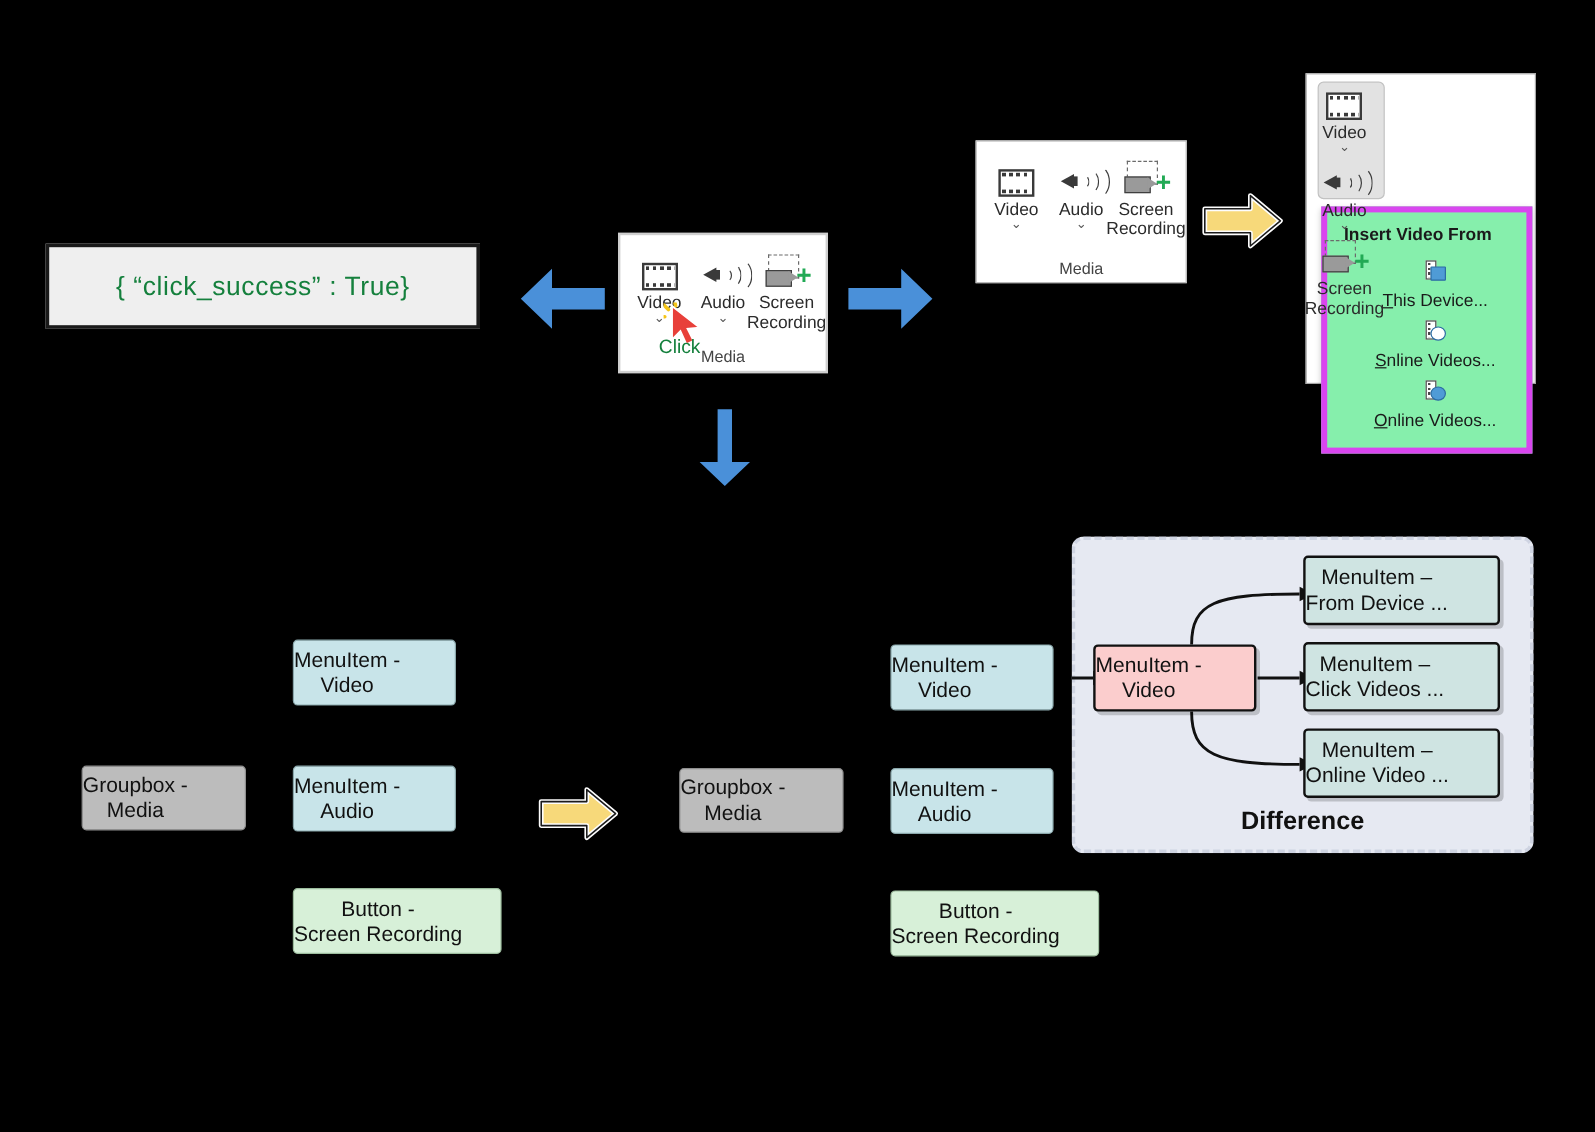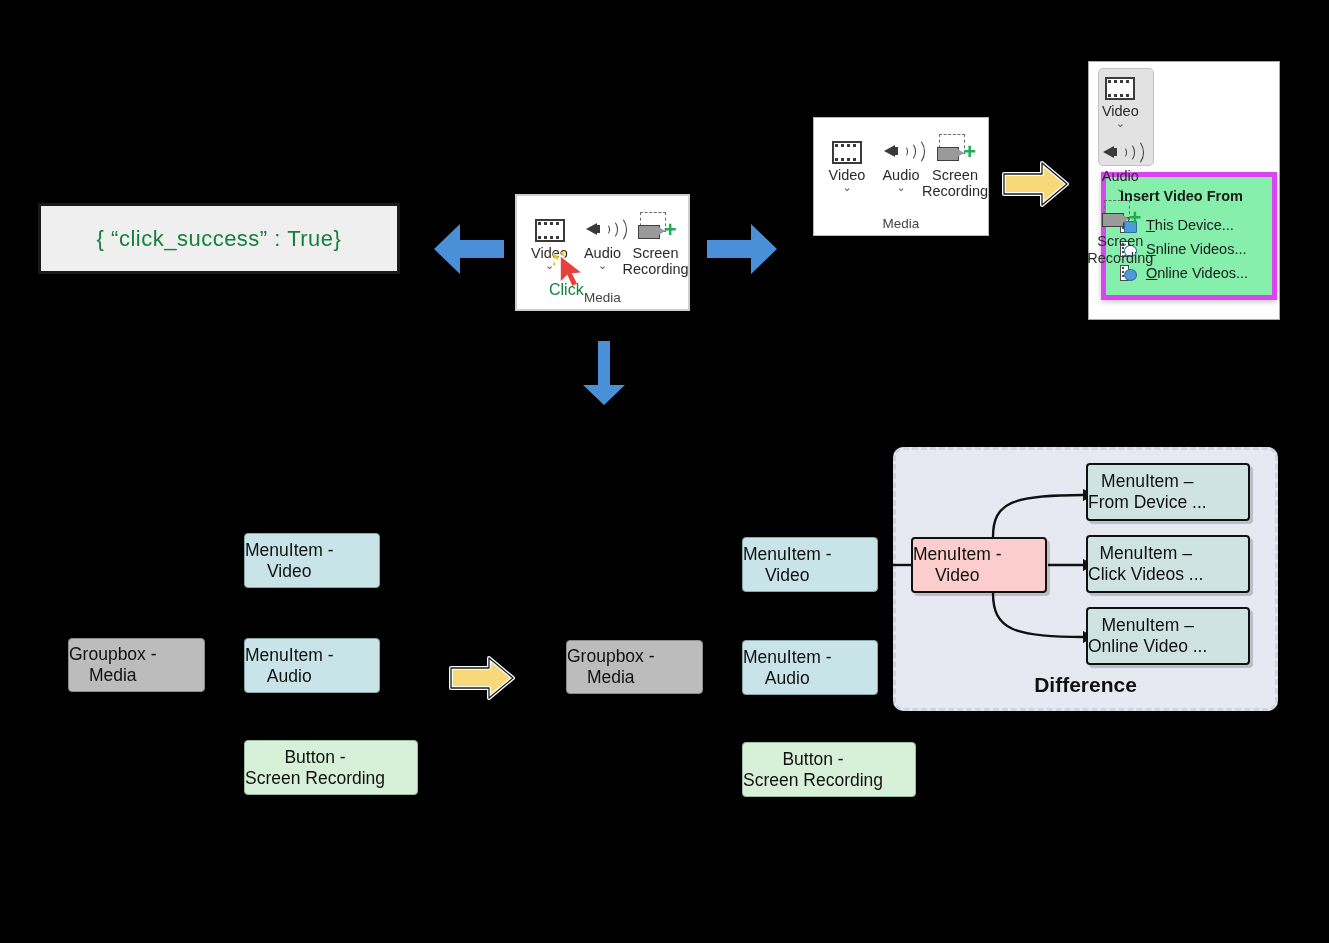--- a/index.html
+++ b/index.html
@@ -53,21 +53,21 @@
   .scrrec .plus{position:absolute;right:-1px;top:10px;color:#22aa55;font-size:22px;line-height:16px;font-weight:700;}
 
   
   #video-btn-hl{position:absolute;left:9px;top:6px;width:54px;height:96px;
       background:#e2e2e2;border:1px solid #c2c2c2;border-radius:5px;}
 
   
   #video-menu{position:absolute;left:12px;top:110px;width:166px;
       background:#86efac;border:5px solid #d946ef;box-shadow:0 2px 5px rgba(0,0,0,.22);padding:7px 0 10px 0;}
   #video-menu .mhead{font-size:14.5px;font-weight:bold;color:#1a1a1a;padding:4px 0 9px 14px;}
-  .mitem{display:flex;align-items:center;gap:9px;padding:4px 0 4px 14px;}
+  .mitem{display:flex;align-items:center;gap:9px;padding:4px 0 4px 14px;flex-direction:column;}
   .mitem .mlabel{font-size:14.5px;color:#1a1a1a;}
   .mitem .mlabel u{text-decoration:underline;}
   .micon{position:relative;width:17px;height:16px;flex:0 0 17px;}
   .micon .strip{position:absolute;left:0;top:0;width:9px;height:16px;border:1.4px solid #4a4a4a;box-sizing:border-box;background:#fff;}
   .micon .strip:before{content:"";position:absolute;left:1px;top:1px;width:2px;height:12px;
       background-image:repeating-linear-gradient(to bottom,#4a4a4a 0 2px,transparent 2px 4px);}
   .micon .badge{position:absolute;right:0;bottom:0;width:11px;height:10px;}
   .bd-monitor{border:1.6px solid #2b6ca3;background:#4f9bd6;border-radius:1px;}
   .bd-search{border:1.6px solid #2b6ca3;background:#fff;border-radius:50%;}
   .bd-globe{border:1.6px solid #2b6ca3;background:#4f9bd6;border-radius:50%;}

